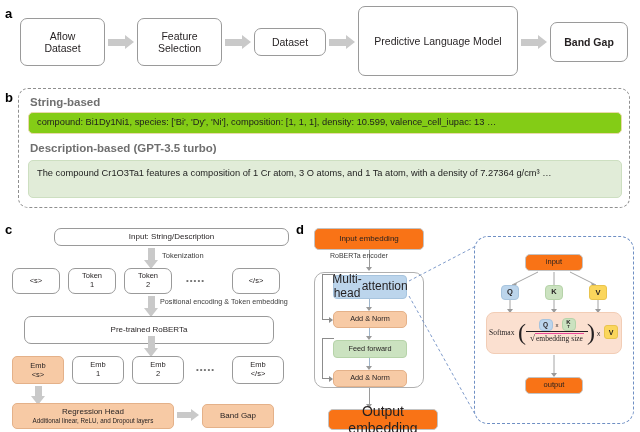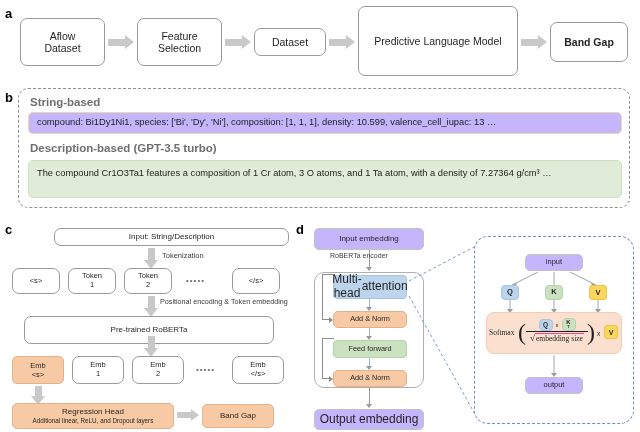--- a/index.html
+++ b/index.html
@@ -15,21 +15,21 @@
 
   
   .wbox{
     position:absolute;box-sizing:border-box;
     border:1px solid #9a9a9a;border-radius:7px;background:#fff;
     display:flex;align-items:center;justify-content:center;
     text-align:center;line-height:1.18;color:#231f20;
   }
   .gbox{
     position:absolute;box-sizing:border-box;
-    background:#c4b5fd;border:1px solid #c3c3c3;border-radius:5px;
+    background:#f97316;border:1px solid #c3c3c3;border-radius:5px;
     display:flex;align-items:center;justify-content:center;
     text-align:center;line-height:1.18;color:#231f20;
   }
   .obox{
     position:absolute;box-sizing:border-box;
     background:#f7caa5;border:1px solid #e4b189;border-radius:5px;
     display:flex;flex-direction:column;align-items:center;justify-content:center;
     text-align:center;line-height:1.2;color:#231f20;
   }
   .bbox{
@@ -74,21 +74,21 @@
     position:absolute;left:18px;top:88px;width:612px;height:120px;
     border:1.3px dashed #8f8f8f;border-radius:10px;box-sizing:border-box;
     background:#fff;
   }
   .b-label{position:absolute;font-size:11.5px;font-weight:bold;color:#6f6f6f;}
   .b-strip{
     position:absolute;box-sizing:border-box;border-radius:5px;
     display:flex;align-items:center;padding:4px 8px;
     font-size:9.3px;color:#1d1d1d;line-height:1.45;
   }
-  #b-string-strip{background:#c4b5fd;border:1px solid #e9d9ac;}
+  #b-string-strip{background:#84cc16;border:1px solid #e9d9ac;}
   #b-desc-strip{background:#e1ecd8;border:1px solid #cddfc1;align-items:flex-start;padding-top:6px;}
 
   
   .dots{position:absolute;color:#6f6f6f;letter-spacing:1px;}
 
   
   #encoder-shell{
     position:absolute;left:314px;top:272px;width:110px;height:116px;
     border:1px solid #b0b0b0;border-radius:10px;box-sizing:border-box;background:#fff;
   }
@@ -300,21 +300,21 @@
 </div>
 
 <div class="resline" style="left:322px;top:338px;width:12px;height:1px;"></div>
 <div class="resline" style="left:322px;top:338px;width:1px;height:40px;"></div>
 <div class="resline" style="left:322px;top:378px;width:8px;height:1px;"></div>
 <div class="tri-right" style="left:329px;top:375.5px;"></div>
 
 <div class="thinv grey" style="left:369px;top:388px;height:17px;"></div>
 <div class="tri-down" style="left:366px;top:404px;"></div>
 
-<div class="gbox" style="left:314px;top:409px;width:110px;height:21px;font-size:12px;text-align:center;">
+<div class="gbox" style="left:328px;top:409px;width:110px;height:21px;font-size:14px;text-align:center;">
   <span>Output embedding</span>
 </div>
 
 <svg style="position:absolute;left:0;top:0;width:640px;height:432px;pointer-events:none;">
   <line x1="409" y1="281" x2="476" y2="246" stroke="#6f8fc4" stroke-width="0.9" stroke-dasharray="3,2.5"></line>
   <line x1="409" y1="296" x2="476" y2="416" stroke="#6f8fc4" stroke-width="0.9" stroke-dasharray="3,2.5"></line>
 </svg>
 
 <div id="detail-frame"></div>
 

